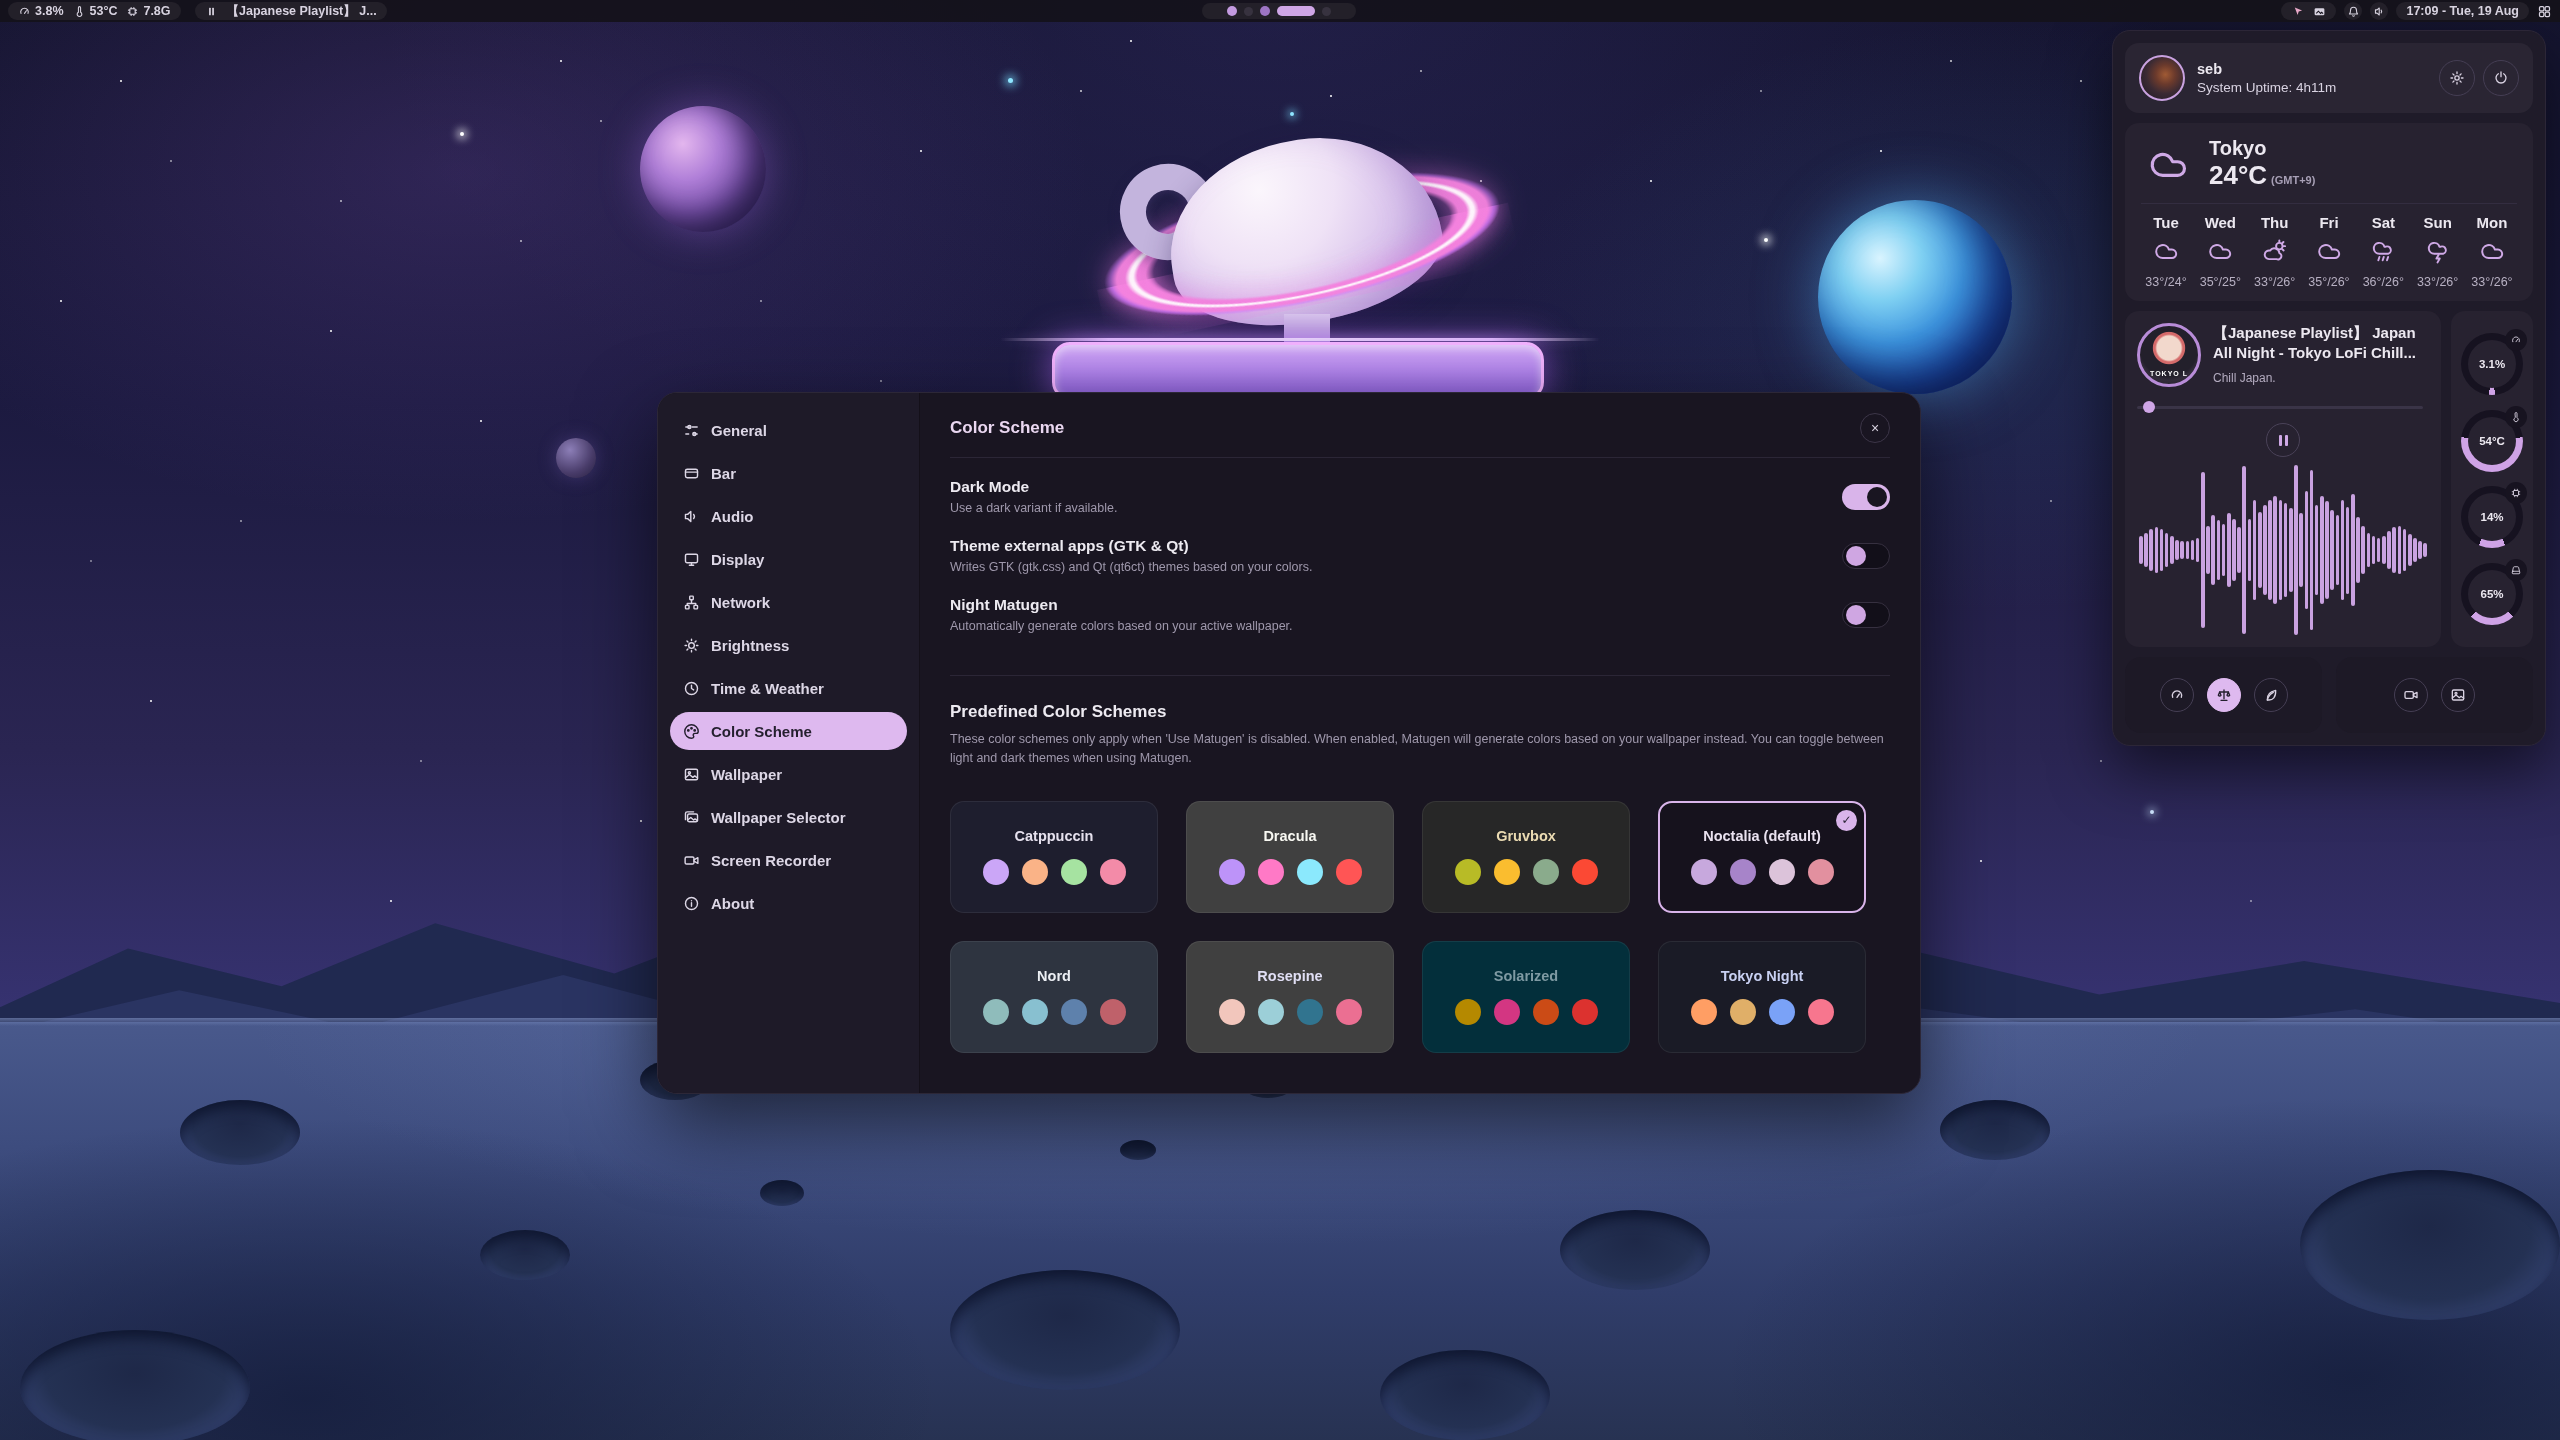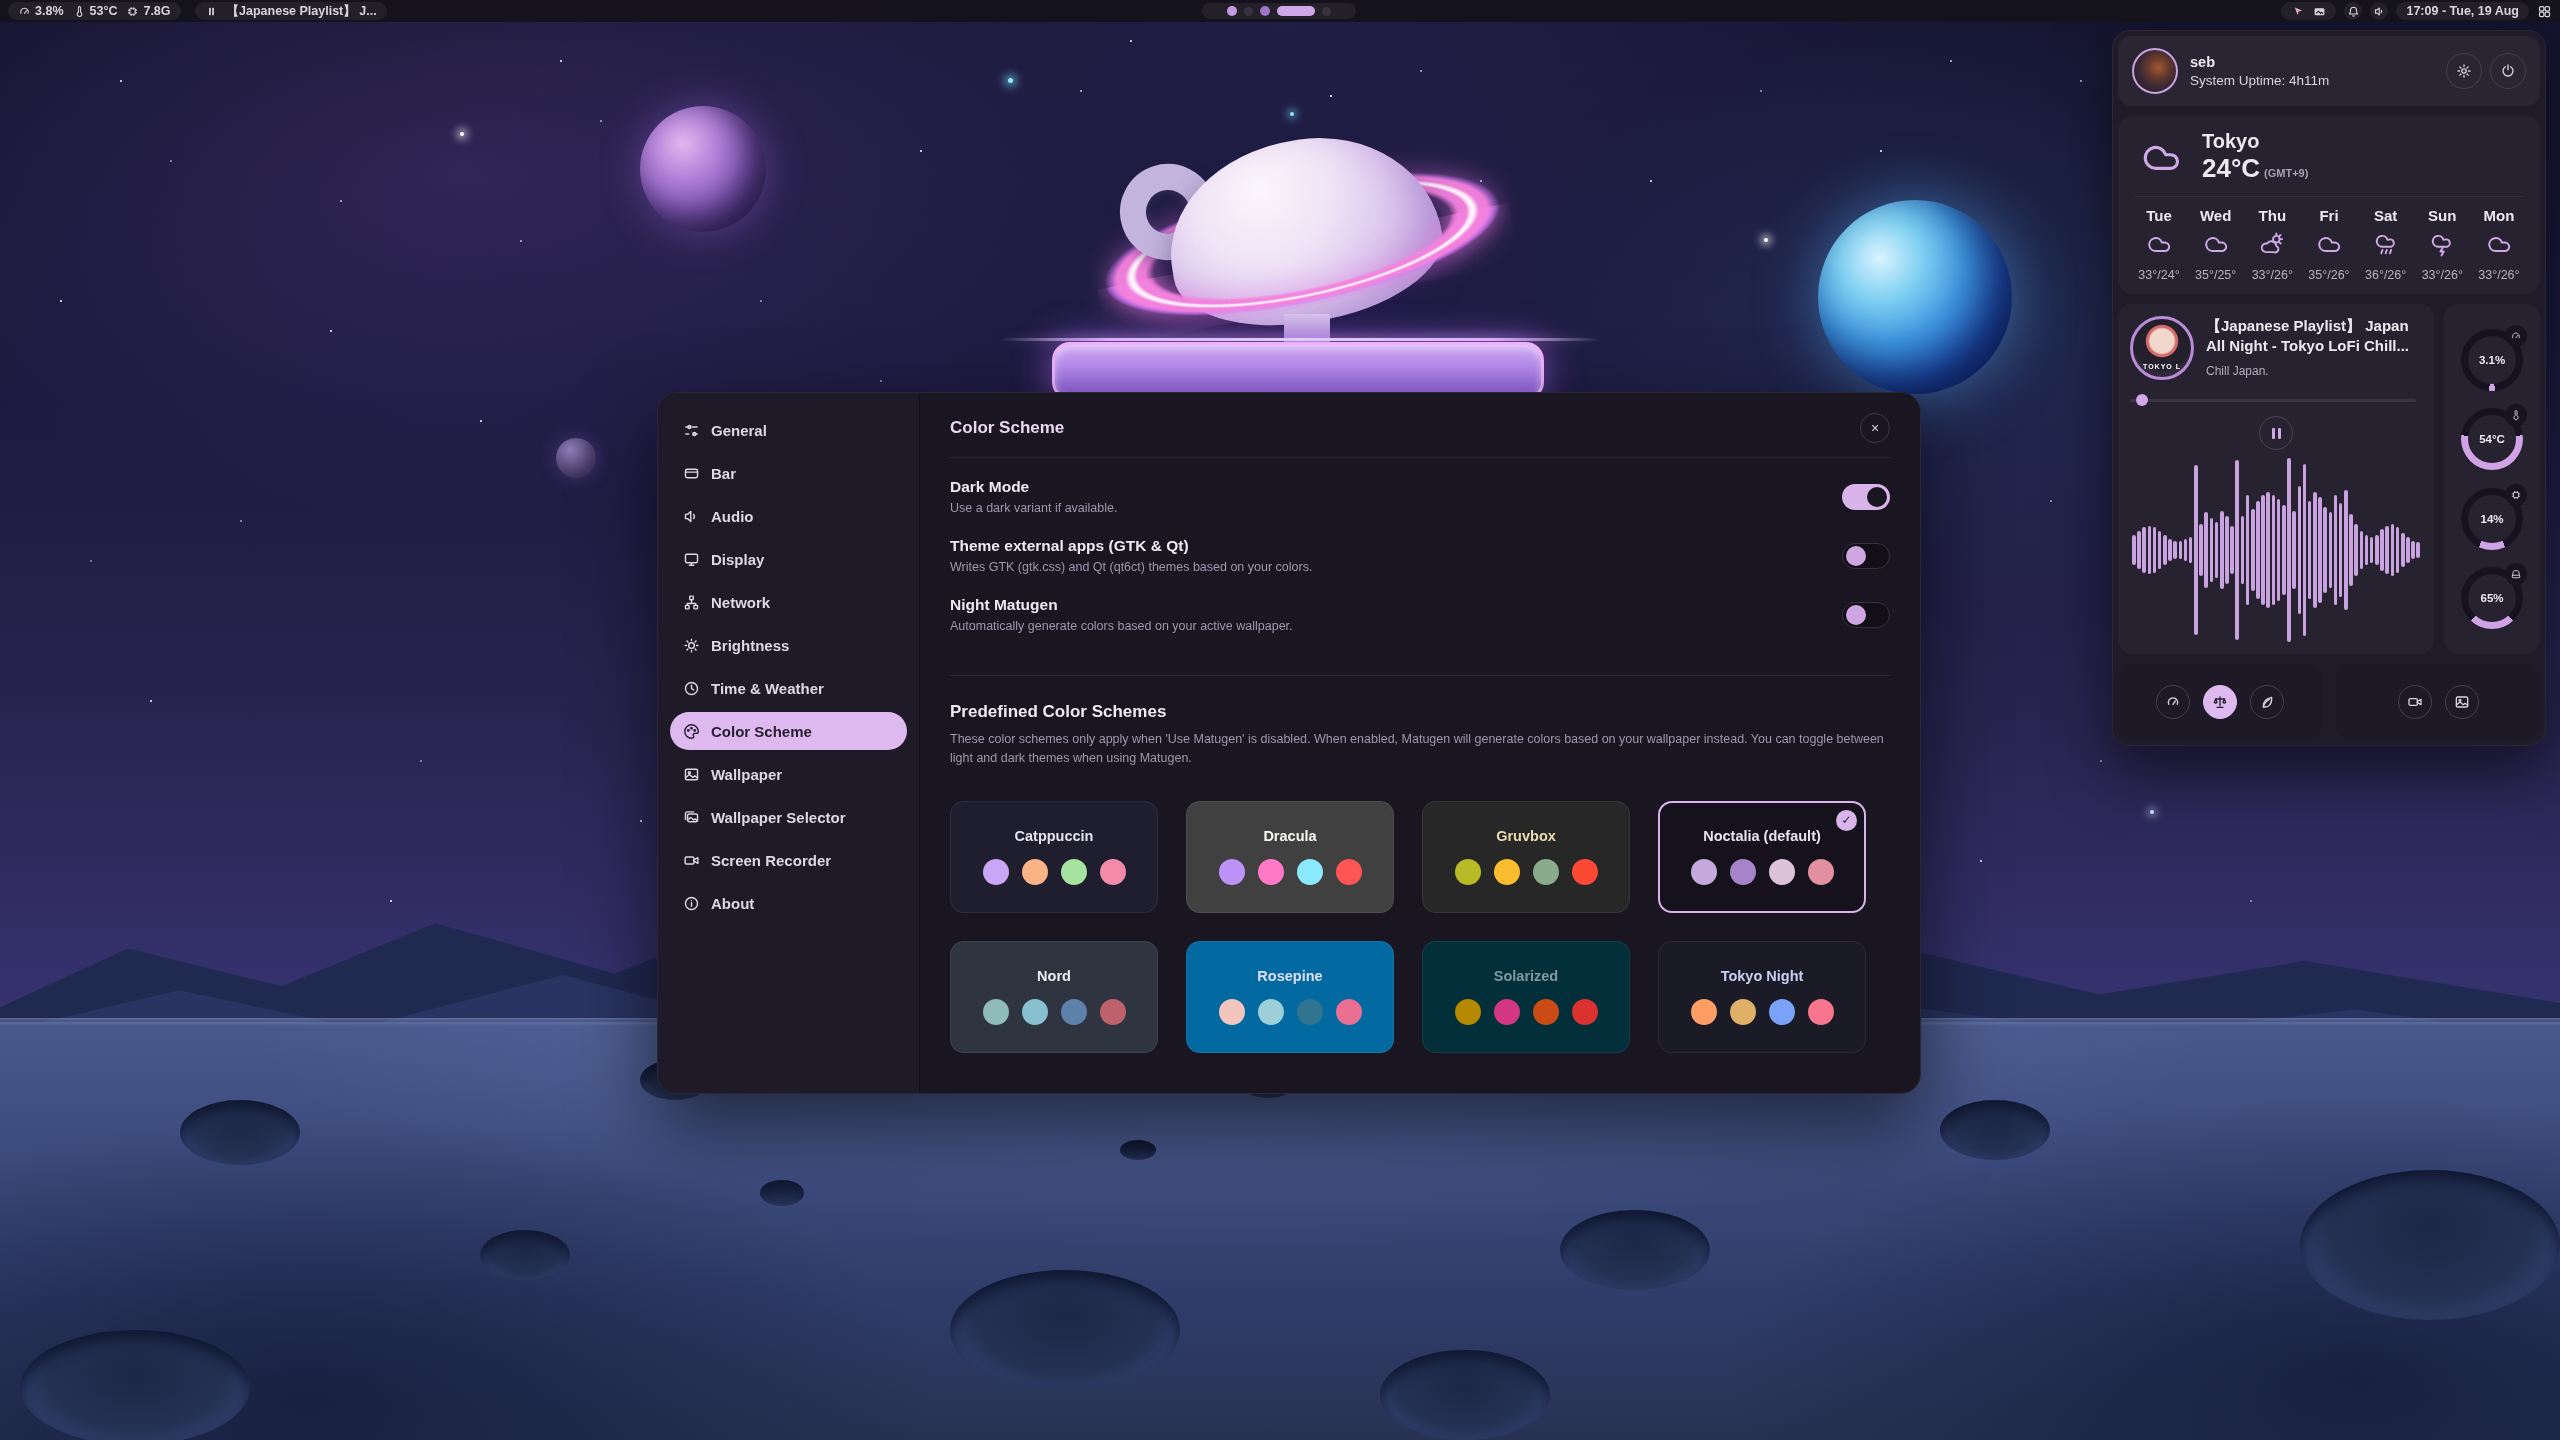--- a/index.html
+++ b/index.html
@@ -135,21 +135,21 @@
   .dots { display:flex; gap:13px; }
   .dot { width:26px; height:26px; border-radius:50%; }
   .check { display:none; position:absolute; top:7px; right:7px; width:21px; height:21px; border-radius:50%;
     background:#d9b4ea; color:#241f2e; font-size:12px; font-weight:700;
     align-items:center; justify-content:center; }
   .scheme-card.selected .check { display:flex; }
 
   
   #panel { position:absolute; left:2112px; top:30px; width:434px; height:716px; border-radius:18px;
     background:#1f1b29; border:1px solid #2c2637; box-shadow:0 24px 60px rgba(0,0,0,.55);
-    padding:5px; display:flex; flex-direction:column; gap:10px; z-index:60; color:#ece8f0; }
+    padding:12px; display:flex; flex-direction:column; gap:10px; z-index:60; color:#ece8f0; }
   .card { background:#272230; border-radius:14px; }
   #user-card { display:flex; align-items:center; gap:12px; padding:12px 14px; background:#2a2533; }
   #avatar { width:46px; height:46px; border-radius:50%; border:2px solid #c9a2e0; flex:none;
     background:radial-gradient(circle at 58% 42%, #a05a34 0%, #6b3a2c 28%, #3b2a33 55%, #241c28 90%); }
   #user-name { font-size:14.5px; font-weight:700; }
   #user-uptime { font-size:13.5px; color:#d9d3e2; margin-top:3px; }
   .round-btn { width:36px; height:36px; border-radius:50%; border:1px solid #453e54; display:flex;
     align-items:center; justify-content:center; color:#d9d2e2; cursor:pointer; flex:none; }
   .round-btn svg { width:16px; height:16px; }
   #user-actions { margin-left:auto; display:flex; gap:8px; }
@@ -492,21 +492,21 @@
       <div class="scheme-card" style="background: rgb(46, 52, 64);">
 
         <div class="scheme-title" style="color: rgb(236, 239, 244);">Nord</div>
         <div class="dots">
             <span class="dot" style="background: rgb(143, 188, 187);"></span>
             <span class="dot" style="background: rgb(136, 192, 208);"></span>
             <span class="dot" style="background: rgb(94, 129, 172);"></span>
             <span class="dot" style="background: rgb(191, 97, 106);"></span>
           </div>
       </div>
-      <div class="scheme-card" style="background: #0369a1;">
+      <div class="scheme-card" style="background: #404040;">
 
         <div class="scheme-title" style="color: rgb(224, 222, 244);">Rosepine</div>
         <div class="dots">
             <span class="dot" style="background: rgb(242, 198, 188);"></span>
             <span class="dot" style="background: rgb(156, 207, 216);"></span>
             <span class="dot" style="background: rgb(49, 116, 143);"></span>
             <span class="dot" style="background: rgb(235, 111, 146);"></span>
           </div>
       </div>
       <div class="scheme-card" style="background: rgb(3, 47, 59);">

